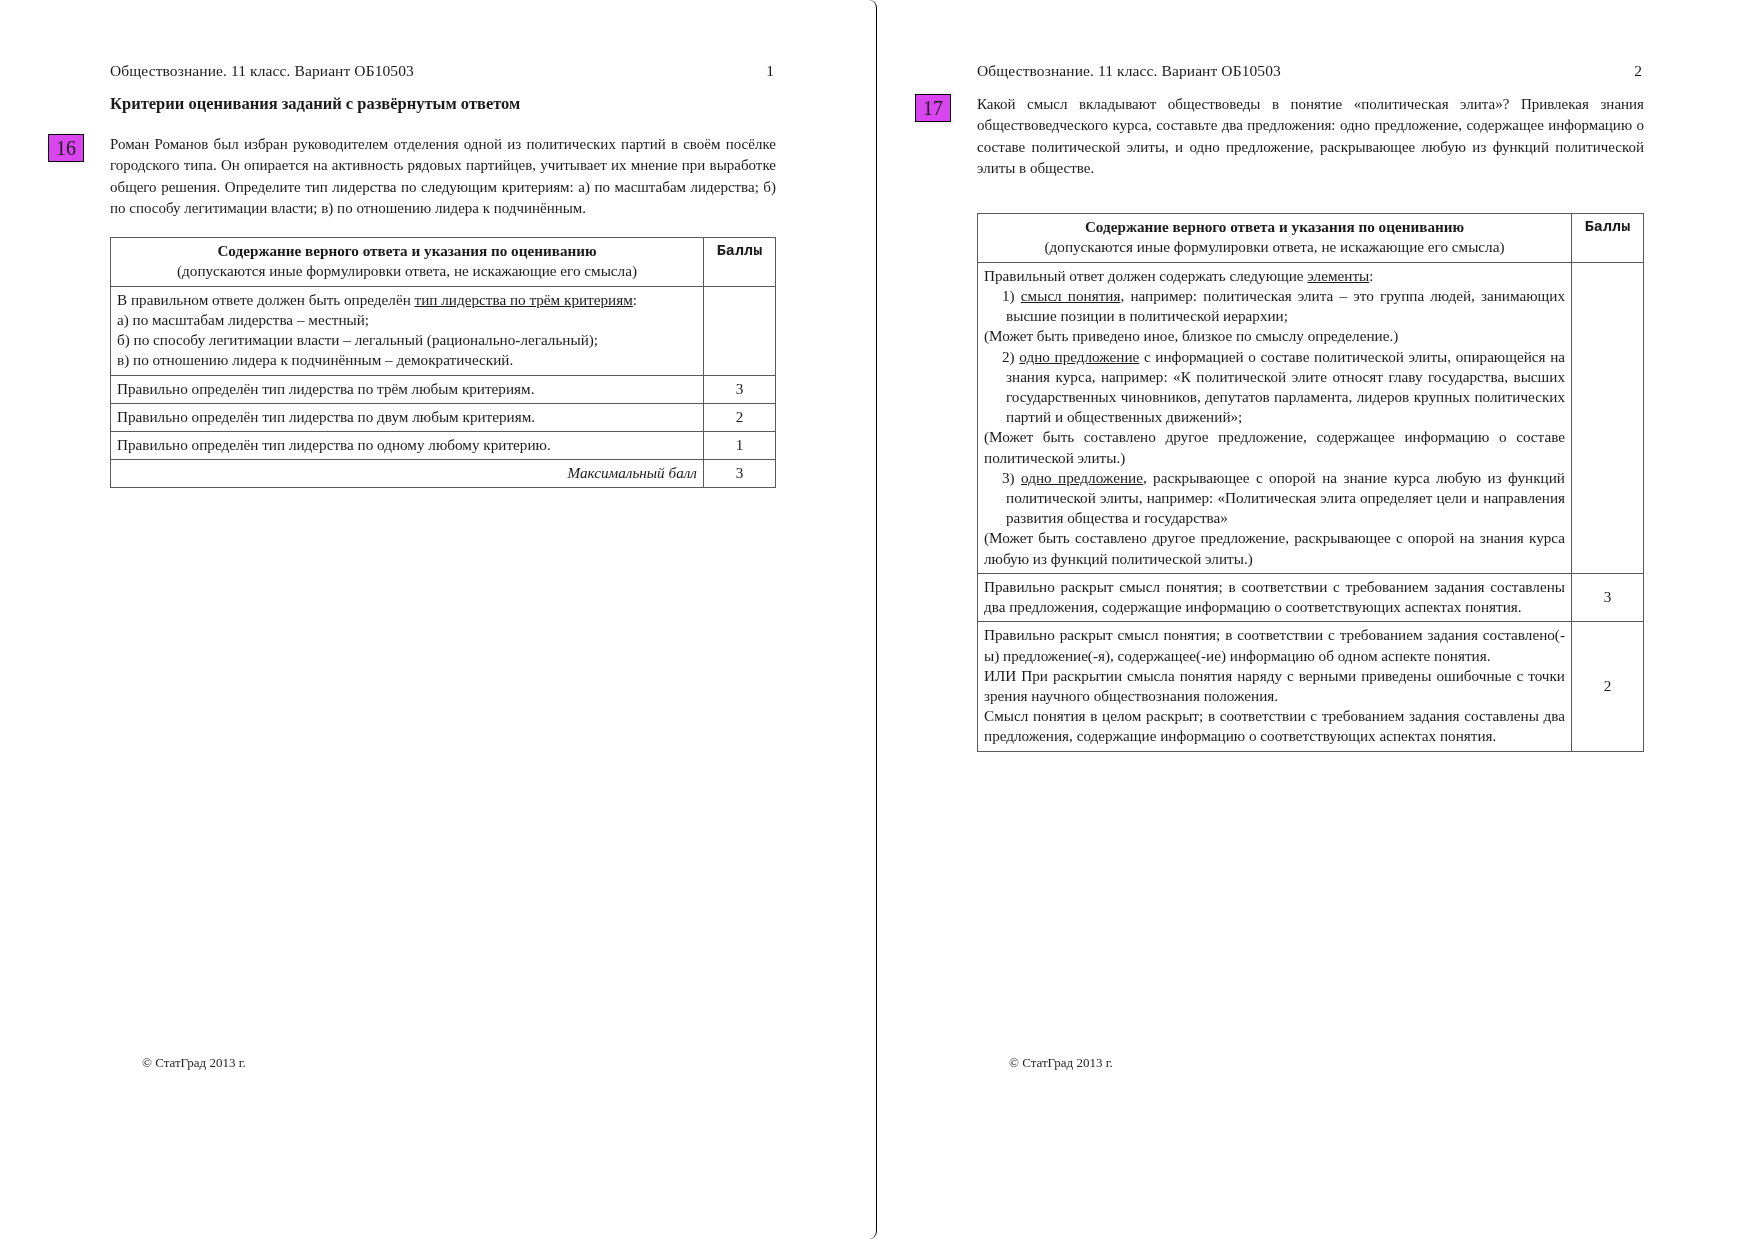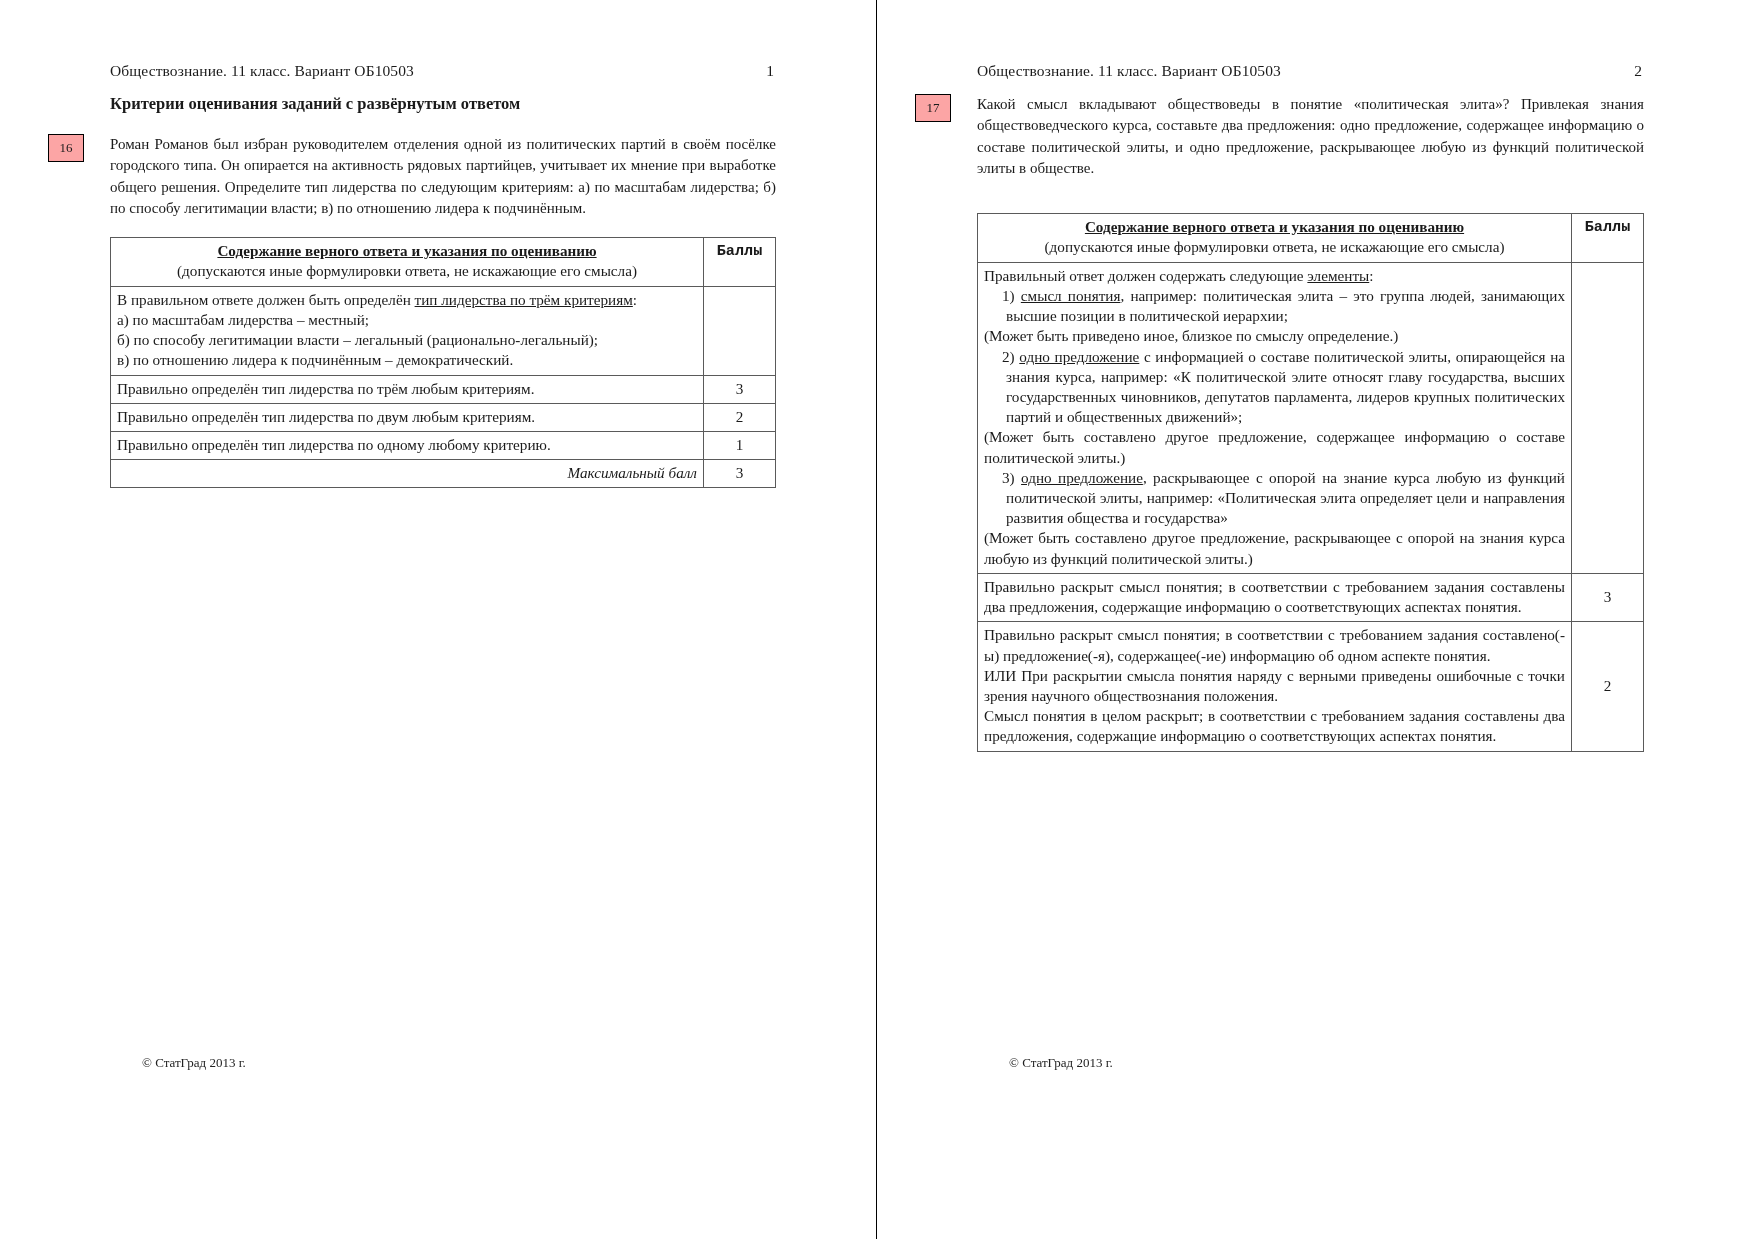--- a/index.html
+++ b/index.html
@@ -17,20 +17,21 @@
   .spread {
     display: flex;
     width: 1754px;
     height: 1239px;
     box-sizing: border-box;
   }
   .page {
     position: relative;
     box-sizing: border-box;
     height: 1239px;
+    border-radius: 8px;
   }
   .page-left {
     width: 877px;
     border-right: 1px solid #000;
     padding: 22px 0 0 0;
   }
   .page-right {
     width: 877px;
     padding: 22px 0 0 0;
   }
@@ -67,23 +68,23 @@
   .task-number {
     position: absolute;
     left: -62px;
     top: 0px;
     width: 34px;
     height: 26px;
     border: 1px solid #000;
     display: flex;
     align-items: center;
     justify-content: center;
-    font-size: 13px;
+    font-size: 20px;
     font-weight: normal;
-    background: #fca5a5;
+    background: #d946ef;
   }
   .task-text {
     font-size: 15px;
     line-height: 1.42;
     text-align: justify;
     text-justify: inter-word;
     hyphens: auto;
   }
   .task-text p { margin: 0; }
 
@@ -99,21 +100,21 @@
     vertical-align: top;
     padding: 3px 6px 4px 6px;
     line-height: 1.33;
   }
   .col-score { width: 72px; text-align: center; vertical-align: middle !important; }
   .hdr-content {
     text-align: center;
     font-weight: normal;
     padding: 4px 8px 6px 8px;
   }
-  .hdr-content .line1 { font-weight: bold; text-decoration: underline; }
+  .hdr-content .line1 { font-weight: bold; }
   .hdr-content .line2 { }
   .hdr-score {
     text-align: center;
     font-weight: bold;
     vertical-align: middle;
     font-family: Liberation Mono, monospace;
   }
   .justify { text-align: justify; }
   .u { text-decoration: underline; }
   .right { text-align: right; }

